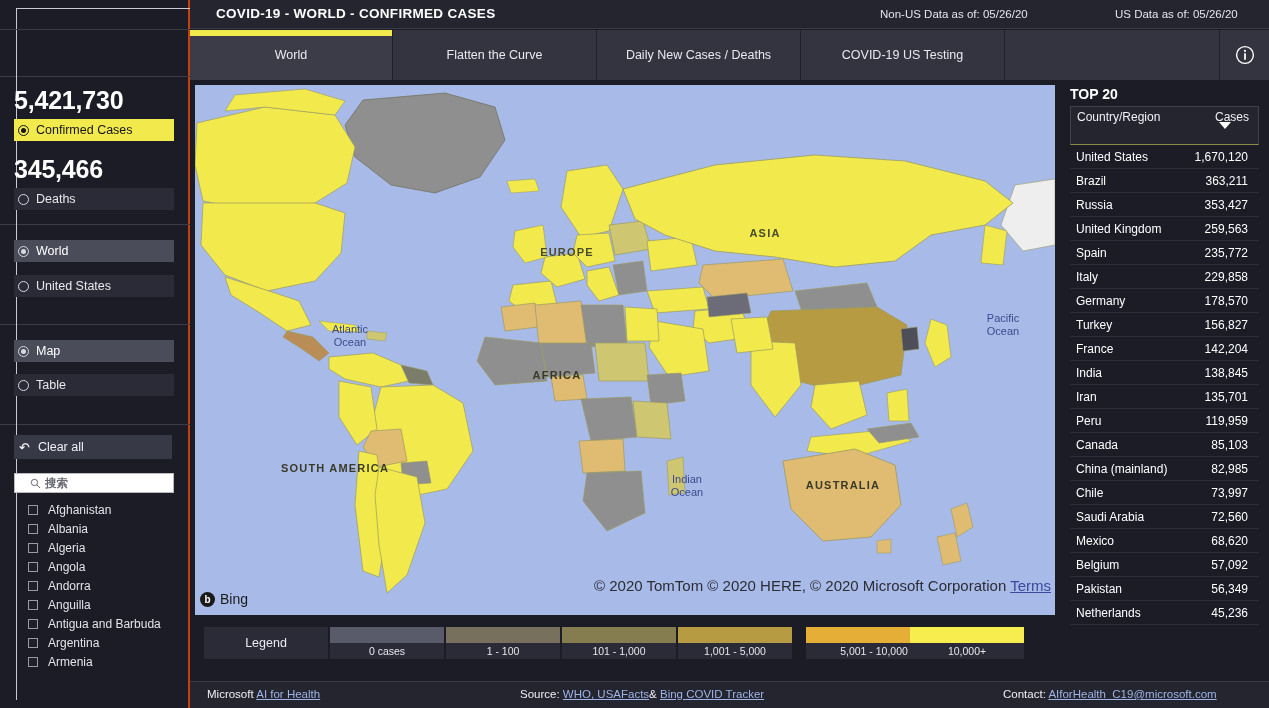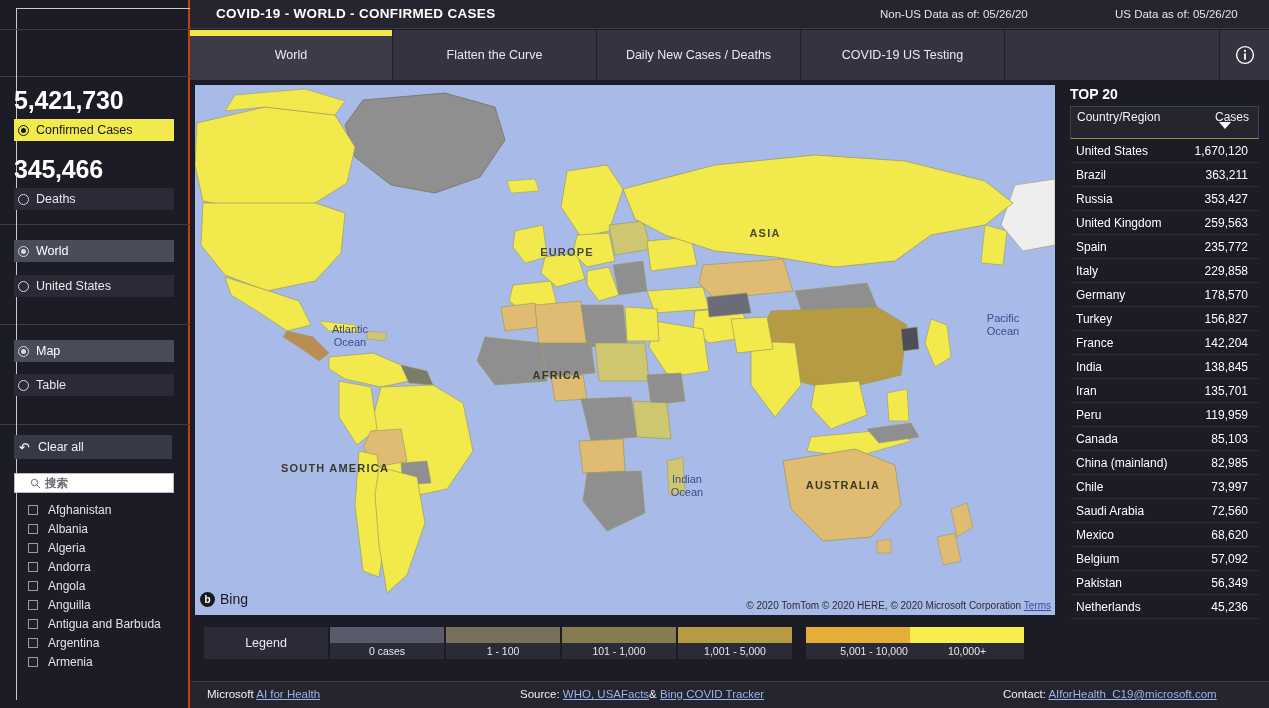--- a/index.html
+++ b/index.html
@@ -108,21 +108,21 @@
   #bing {
     position:absolute; left:5px; bottom:8px; display:flex; align-items:center;
     color:#1a1a1a; font-size:14px;
   }
   #bing .blogo {
     width:15px; height:15px; border-radius:50%; background:#1a1a1a; color:#fff;
     font-size:10px; font-weight:bold; display:flex; align-items:center;
     justify-content:center; margin-right:5px;
   }
   #attrib {
-    position:absolute; right:4px; bottom:4px; font-size:10px; color:#2c2c34;
+    position:absolute; right:4px; bottom:21px; font-size:15px; color:#2c2c34;
   }
   #attrib a { color:#3a4a9c; }
 
   
   #legendbar { position:absolute; left:204px; top:627px; width:816px; height:32px; }
   #legend-label {
     position:absolute; left:0; top:0; width:124px; height:32px; background:#2a2b36;
     display:flex; align-items:center; justify-content:center;
     color:#eaeaf2; font-size:12.5px;
   }
@@ -130,21 +130,21 @@
   .lg-swatch { height:16px; }
   .lg-text {
     height:16px; background:#2a2b36; color:#e6e6ee; font-size:10.5px;
     display:flex; align-items:center; justify-content:center;
   }
 
   
   #toppanel { position:absolute; left:1060px; top:80px; width:209px; height:600px; background:#1b1c25; }
   #top20-title { color:#ffffff; font-size:14px; font-weight:bold; padding:6px 0 4px 10px; }
   #t20-head {
-    display:flex; margin:0 10px; background:#24252f; height:33px;
+    display:flex; margin:0 10px; background:#24252f; height:39px;
     border:1px solid #3f4050; border-bottom:1px solid #8c8c45;
   }
   .th { color:#f0f0f6; font-size:12px; padding-top:3px; }
   .th-country { width:104px; padding-left:6px; }
   .th-cases { width:80px; text-align:right; padding-right:6px; position:relative; }
   .sortarrow {
     position:absolute; right:24px; top:15px; width:0; height:0;
     border-left:6px solid transparent; border-right:6px solid transparent;
     border-top:7px solid #ffffff;
   }
@@ -247,25 +247,25 @@
       <div class="ck-row">
         <span class="ckbox"></span>
         <span>Albania</span>
       </div>
       <div class="ck-row">
         <span class="ckbox"></span>
         <span>Algeria</span>
       </div>
       <div class="ck-row">
         <span class="ckbox"></span>
+        <span>Angola</span>
+      </div>
+      <div class="ck-row">
+        <span class="ckbox"></span>
         <span>Andorra</span>
-      </div>
-      <div class="ck-row">
-        <span class="ckbox"></span>
-        <span>Angola</span>
       </div>
       <div class="ck-row">
         <span class="ckbox"></span>
         <span>Anguilla</span>
       </div>
       <div class="ck-row">
         <span class="ckbox"></span>
         <span>Antigua and Barbuda</span>
       </div>
       <div class="ck-row">

